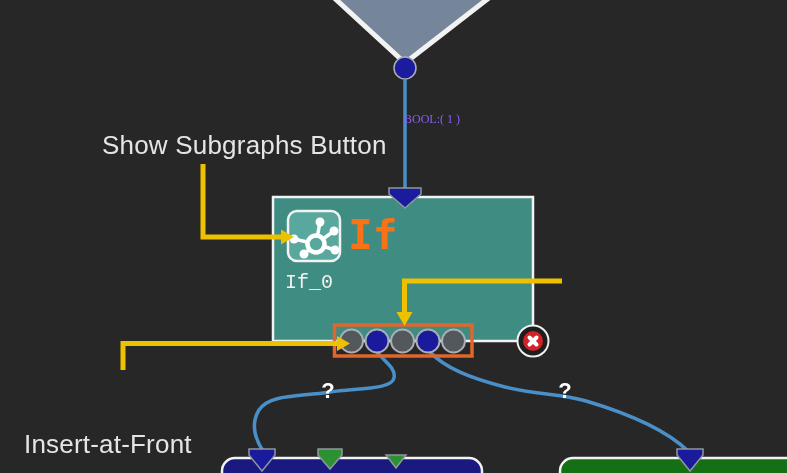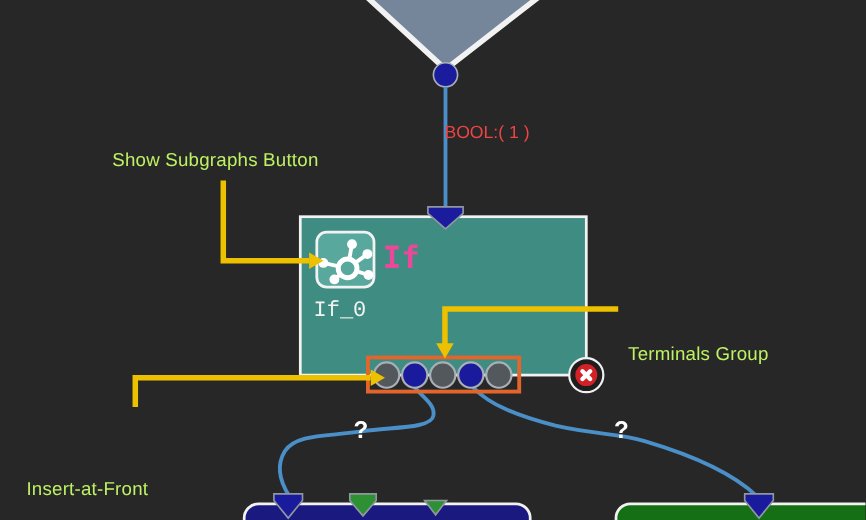--- a/index.html
+++ b/index.html
@@ -2,25 +2,25 @@
 <html><head>
 <meta charset="utf-8">
 <style>
   html,body{margin:0;padding:0;background:#272727;}
   .stage{
     position:relative;width:787px;height:473px;overflow:hidden;
     background:#272727;font-family:"Liberation Sans",sans-serif;
   }
   .stage svg{position:absolute;left:0;top:0;}
   .txt{position:absolute;color:#F3F3F3;white-space:pre;}
-  .annotation{font-size:17px;line-height:29px;letter-spacing:.2px;color:#bef264;}
-  .wire-label{font-size:16px;color:#ef4444;}
+  .annotation{font-size:26px;line-height:29px;letter-spacing:.2px;color:#e5e5e5;}
+  .wire-label{font-size:12px;color:#8b5cf6;font-family:Liberation Serif, serif;}
   .node-title{
     font-family:"DejaVu Sans Mono","Liberation Mono",monospace;
-    font-weight:bold;font-size:28px;color:#ec4899;line-height:40px;
+    font-weight:bold;font-size:41px;color:#f97316;line-height:40px;
   }
   .node-instance{
     font-family:Liberation Mono, monospace;
     font-size:20px;color:#F2F2F2;
   }
   .qmark{
     position:absolute;transform:translate(-50%,-50%);
     font-size:22px;font-weight:bold;color:#FFFFFF;
   }
   
@@ -115,21 +115,20 @@
 
   <div class="txt wire-label" style="left:404px;top:112px;">BOOL:( 1 )</div>
 
   <div class="txt node-title" style="left:348px;top:215px;">If</div>
 
   <div class="txt node-instance" style="left:285px;top:271px;">If_0</div>
 
   <div class="txt annotation" style="left:102px;top:131px;">Show Subgraphs Button</div>
 
   <div class="txt annotation" style="left:571px;top:249px;">
-    <div>Terminals Group</div>
   </div>
 
   <div class="txt annotation" style="left:24px;top:372px;">
     <div>Insert-at-Front</div>
     
   </div>
 
   <span class="qmark" style="left:328px;top:391px;">?</span>
   <span class="qmark" style="left:565px;top:391px;">?</span>
 </div>

